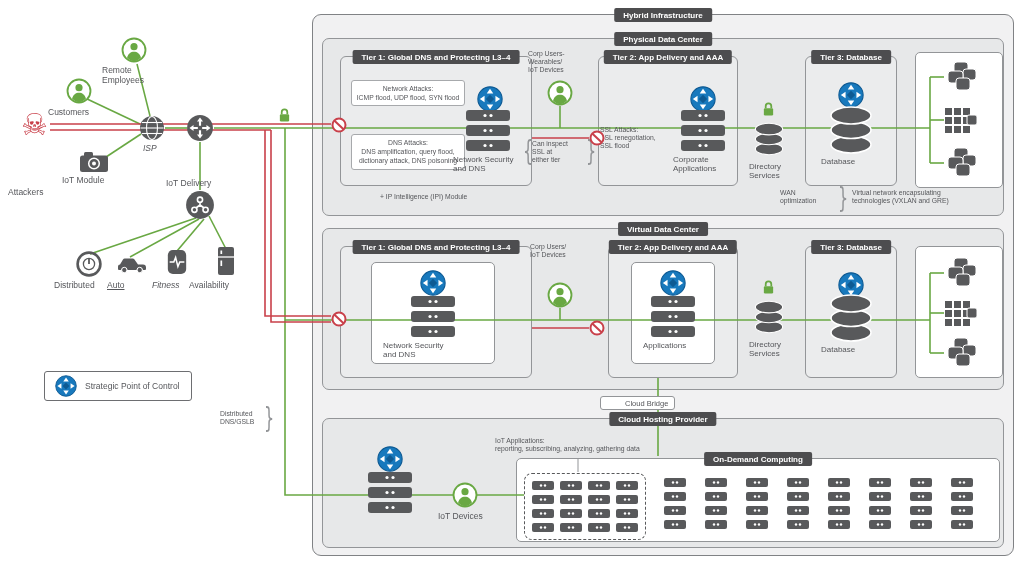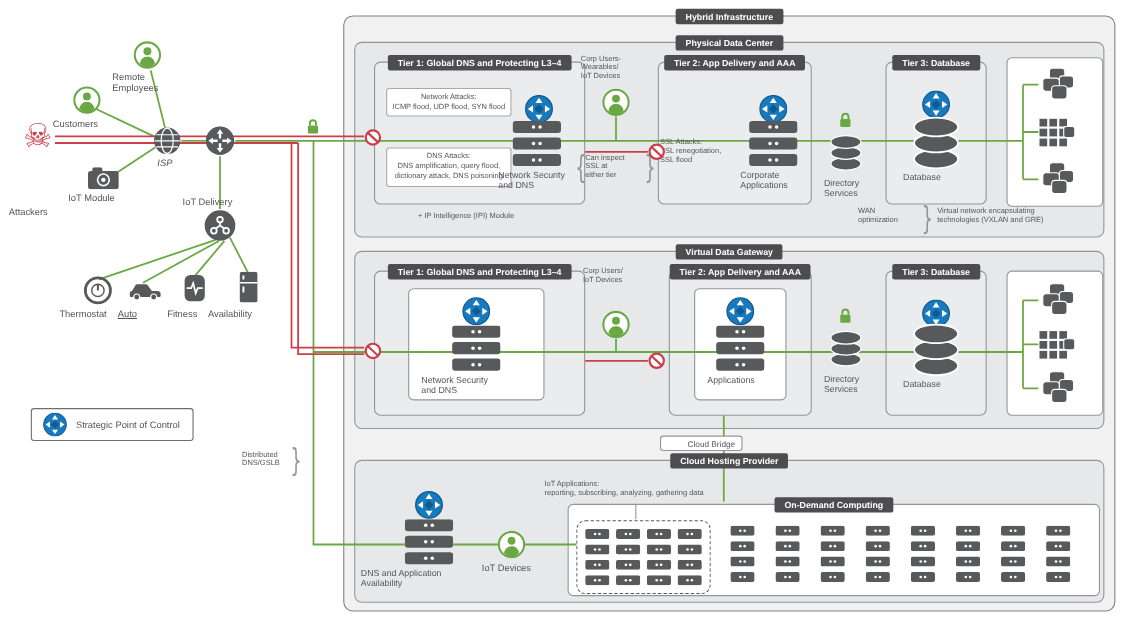--- a/index.html
+++ b/index.html
@@ -244,47 +244,47 @@
     </svg>
 
   <div class="lbl" style="left:166px;top:178px;width:68px;">IoT Delivery</div>
   <svg class="icon" style="left:185px;top:190px" width="30" height="30">
       <use href="#gateway"></use>
     </svg>
 
   <svg class="icon" style="left:76px;top:251px" width="26" height="26">
       <use href="#thermo"></use>
     </svg>
-  <div class="lbl" style="left:54px;top:280px;width:70px;">Thermostat</div>
+  <div class="lbl" style="left:54px;top:280px;width:70px;">Distributed</div>
 
   <svg class="icon" style="left:117px;top:256px" width="30" height="18">
       <use href="#car"></use>
     </svg>
   <div class="lbl" style="left:107px;top:280px;width:50px;text-decoration:underline;">Auto</div>
 
   <svg class="icon" style="left:166px;top:249px" width="22" height="26">
       <use href="#fitness"></use>
     </svg>
-  <div class="lbl" style="left:152px;top:280px;width:50px;">Fitness</div>
+  <div class="lbl" style="left:152px;top:280px;width:50px;font-style:italic;">Fitness</div>
 
   <svg class="icon" style="left:217px;top:247px" width="18" height="28">
       <use href="#fridge"></use>
     </svg>
   <div class="lbl" style="left:189px;top:280px;width:74px;">Availability</div>
 
-  <div class="legendbox" style="left:28px;top:371px;width:148px;">
+  <div class="legendbox" style="left:44px;top:371px;width:148px;">
     <svg width="22" height="22">
         <use href="#spoc"></use>
       </svg>
     <span class="ltext">Strategic Point of Control</span>
   </div>
 
   <div class="hdr" style="left:663px;top:8px;">Hybrid Infrastructure</div>
   <div class="hdr" style="left:663px;top:32px;">Physical Data Center</div>
-  <div class="hdr" style="left:663px;top:222px;">Virtual Data Gateway</div>
+  <div class="hdr" style="left:663px;top:222px;">Virtual Data Center</div>
   <div class="hdr" style="left:663px;top:412px;">Cloud Hosting Provider</div>
   <div class="hdr" style="left:758px;top:452px;">On-Demand Computing</div>
 
   <div class="hdr" style="left:436px;top:50px;">Tier 1: Global DNS and Protecting L3–4</div>
   <div class="attackbox" style="left:351px;top:80px;width:114px;">Network Attacks:
 ICMP flood, UDP flood, SYN flood</div>
   <div class="attackbox" style="left:351px;top:134px;width:114px;">DNS Attacks:
 DNS amplification, query flood,
 dictionary attack, DNS poisoning</div>
   <svg class="icon" style="left:477px;top:86px" width="26" height="26">
@@ -414,22 +414,20 @@
   <div class="lbl tiny" style="left:220px;top:410px;width:62px;">Distributed
 DNS/GSLB</div>
   <div class="brace" style="left:264px;top:409px;">}</div>
 
   <svg class="icon" style="left:377px;top:446px" width="26" height="26">
       <use href="#spoc"></use>
     </svg>
   <svg class="icon" style="left:368px;top:472px" width="44" height="42">
       <use href="#stack"></use>
     </svg>
-  <div class="lbl small8" style="left:328px;top:517px;width:124px;">DNS and Application
-Availability</div>
 
   <svg class="icon" style="left:452px;top:482px" width="26" height="26">
       <use href="#person"></use>
     </svg>
   <div class="lbl" style="left:438px;top:511px;width:56px;">IoT Devices</div>
 
   <div class="lbl tiny" style="left:495px;top:437px;width:185px;">IoT Applications:
 reporting, subscribing, analyzing, gathering data</div>
 
   <div class="dashedgroup" style="left: 524px; top: 473px; grid-template-columns: repeat(4, 22px);">

